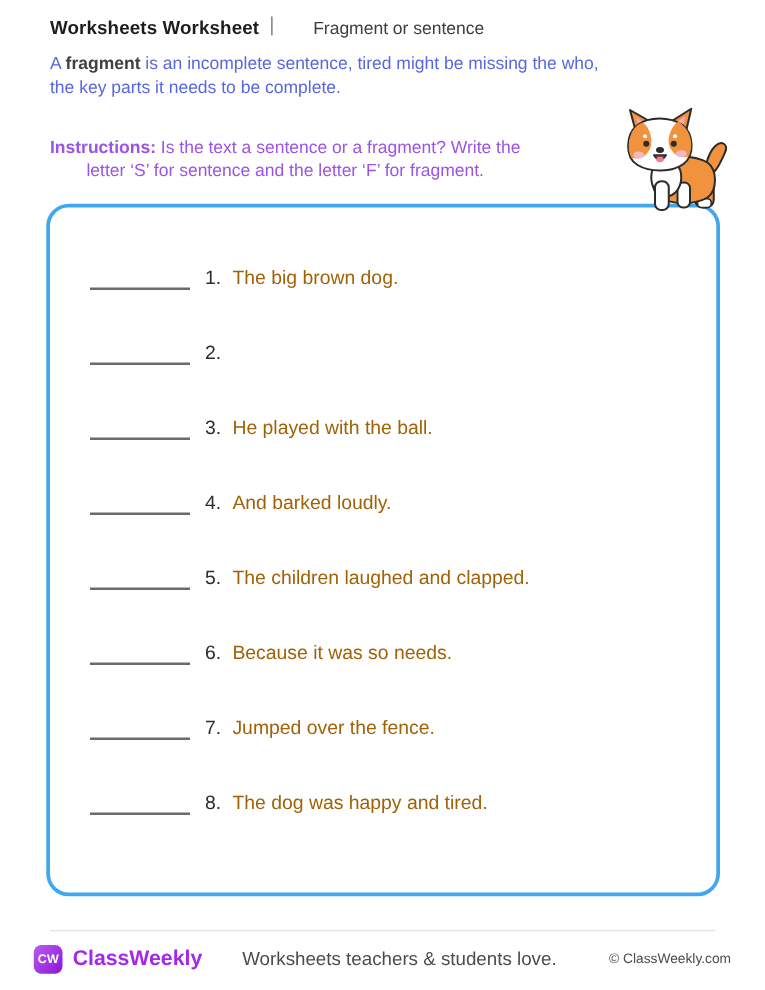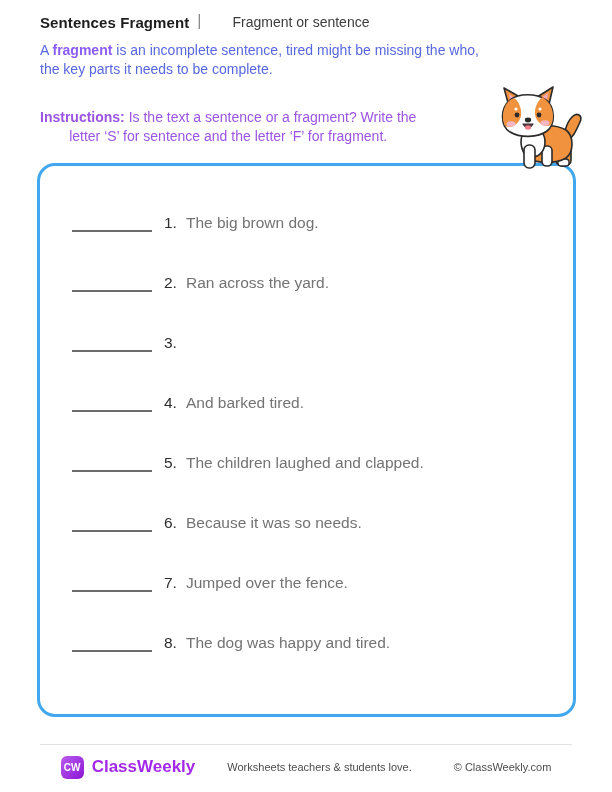--- a/index.html
+++ b/index.html
@@ -8,55 +8,55 @@
     background:#ffffff;color:#2d2d2d;
     font-family:"Liberation Sans",sans-serif;
   }
   
   .header{position:absolute;top:13px;left:40px;display:flex;align-items:center;}
   .title{font-size:15px;font-weight:700;color:#1d1d1d;letter-spacing:.1px;}
   .sep{color:#8a8a8a;font-weight:400;font-size:16px;margin:0 8px;transform:translateY(-1px);}
   .subtitle{font-size:14px;color:#3c3c3c;padding-left:23px;}
   
   .intro{position:absolute;top:41px;left:40px;font-size:14px;line-height:19px;color:#5767df;}
-  .intro b{font-weight:700;color:#8b5cf6;}
+  .intro b{font-weight:700;color:#404040;}
   
   .instructions{position:absolute;top:108px;left:40px;font-size:14px;line-height:19px;color:#9b54e3;text-align:center;}
   .instructions b{font-weight:700;}
   
   .box{
     position:absolute;left:37px;top:163px;width:539px;height:554px;
     border:3px solid #41a8f0;border-radius:18px;box-sizing:border-box;z-index:1;
     background:#fff;
   }
   .items{padding-top:27px;}
   .item-row{height:60px;display:flex;align-items:center;padding-left:32px;box-sizing:border-box;}
   .blank{width:80px;height:16px;border-bottom:2px solid #6b6b6b;margin-right:12px;}
   .num{font-size:15.5px;color:#2d2d2d;margin-right:9px;}
-  .txt{font-size:15.5px;color:#737373;}
+  .txt{font-size:15.5px;color:#a16207;}
   
   .corgi{position:absolute;left:490px;top:84px;width:98px;height:86px;z-index:2;}
   
   .footer-divider{position:absolute;top:744px;left:40px;right:40px;height:1px;background:#e2e2e2;}
   .footer{position:absolute;top:752px;left:0;width:612px;height:30px;display:flex;align-items:center;justify-content:center;}
   .logo{
     width:23px;height:23px;border-radius:6px;flex:0 0 auto;
     background:linear-gradient(135deg,#bb5cf0,#8a16d4);
     color:#fff;font-size:10px;font-weight:700;
     display:flex;align-items:center;justify-content:center;
   }
   .brand{font-size:17px;font-weight:700;color:#a428e8;margin-left:8px;}
-  .tagline{font-size:11px;color:#4c4c4c;margin-left:32px;}
+  .tagline{font-size:15px;color:#4c4c4c;margin-left:32px;}
   .copyright{font-size:11px;color:#4c4c4c;margin-left:14px;padding-left:28px;}
 </style>
 </head>
 <body>
 
 <div class="header">
-  <span class="title">Sentences Fragment</span>
+  <span class="title">Worksheets Worksheet</span>
   <span class="sep">|</span>
   <span class="subtitle">Fragment or sentence</span>
 </div>
 
 <div class="intro">
   <div><span>A </span><b>fragment</b><span> is an incomplete sentence, tired might be missing the who,</span></div>
   <div>the key parts it needs to be complete.</div>
 </div>
 
 <div class="instructions">
@@ -109,30 +109,30 @@
 <div class="box">
   <div class="items">
     <div class="item-row">
       <span class="blank"></span>
       <span class="num">1.</span>
       <span class="txt">The big brown dog.</span>
     </div>
     <div class="item-row">
       <span class="blank"></span>
       <span class="num">2.</span>
-      <span class="txt">Ran across the yard.</span>
     </div>
     <div class="item-row">
       <span class="blank"></span>
       <span class="num">3.</span>
+      <span class="txt">He played with the ball.</span>
     </div>
     <div class="item-row">
       <span class="blank"></span>
       <span class="num">4.</span>
-      <span class="txt">And barked tired.</span>
+      <span class="txt">And barked loudly.</span>
     </div>
     <div class="item-row">
       <span class="blank"></span>
       <span class="num">5.</span>
       <span class="txt">The children laughed and clapped.</span>
     </div>
     <div class="item-row">
       <span class="blank"></span>
       <span class="num">6.</span>
       <span class="txt">Because it was so needs.</span>

